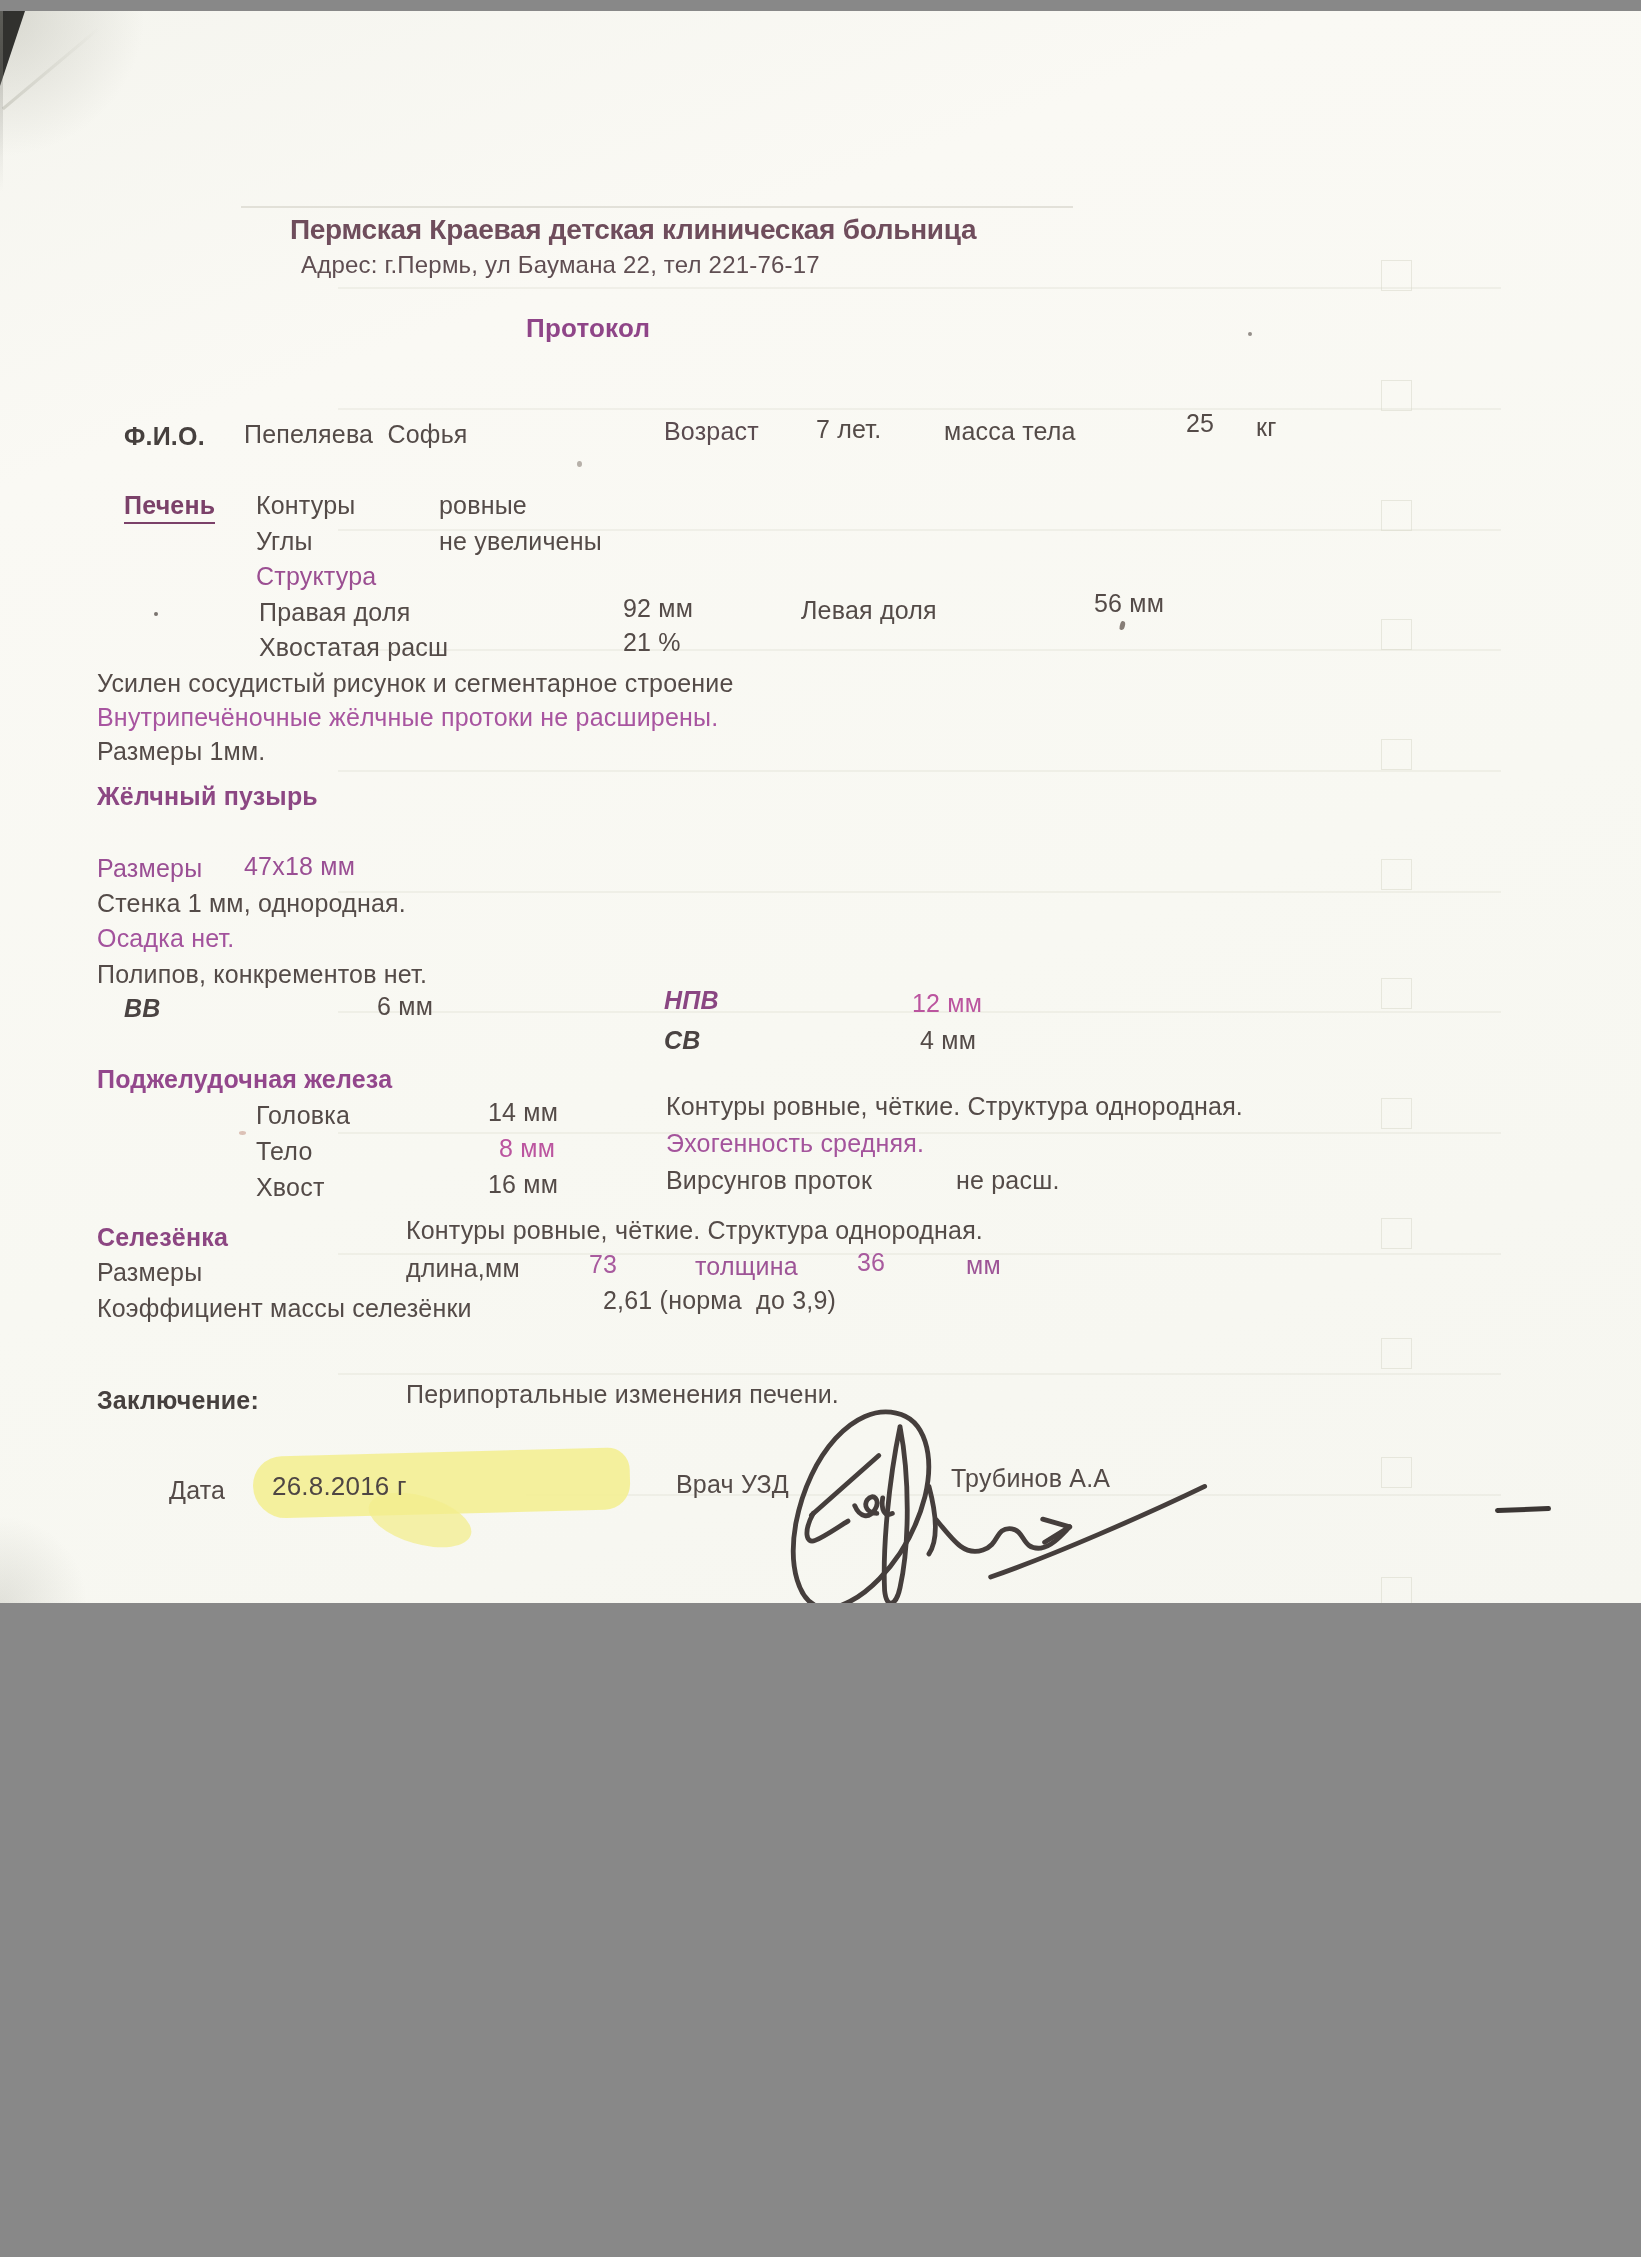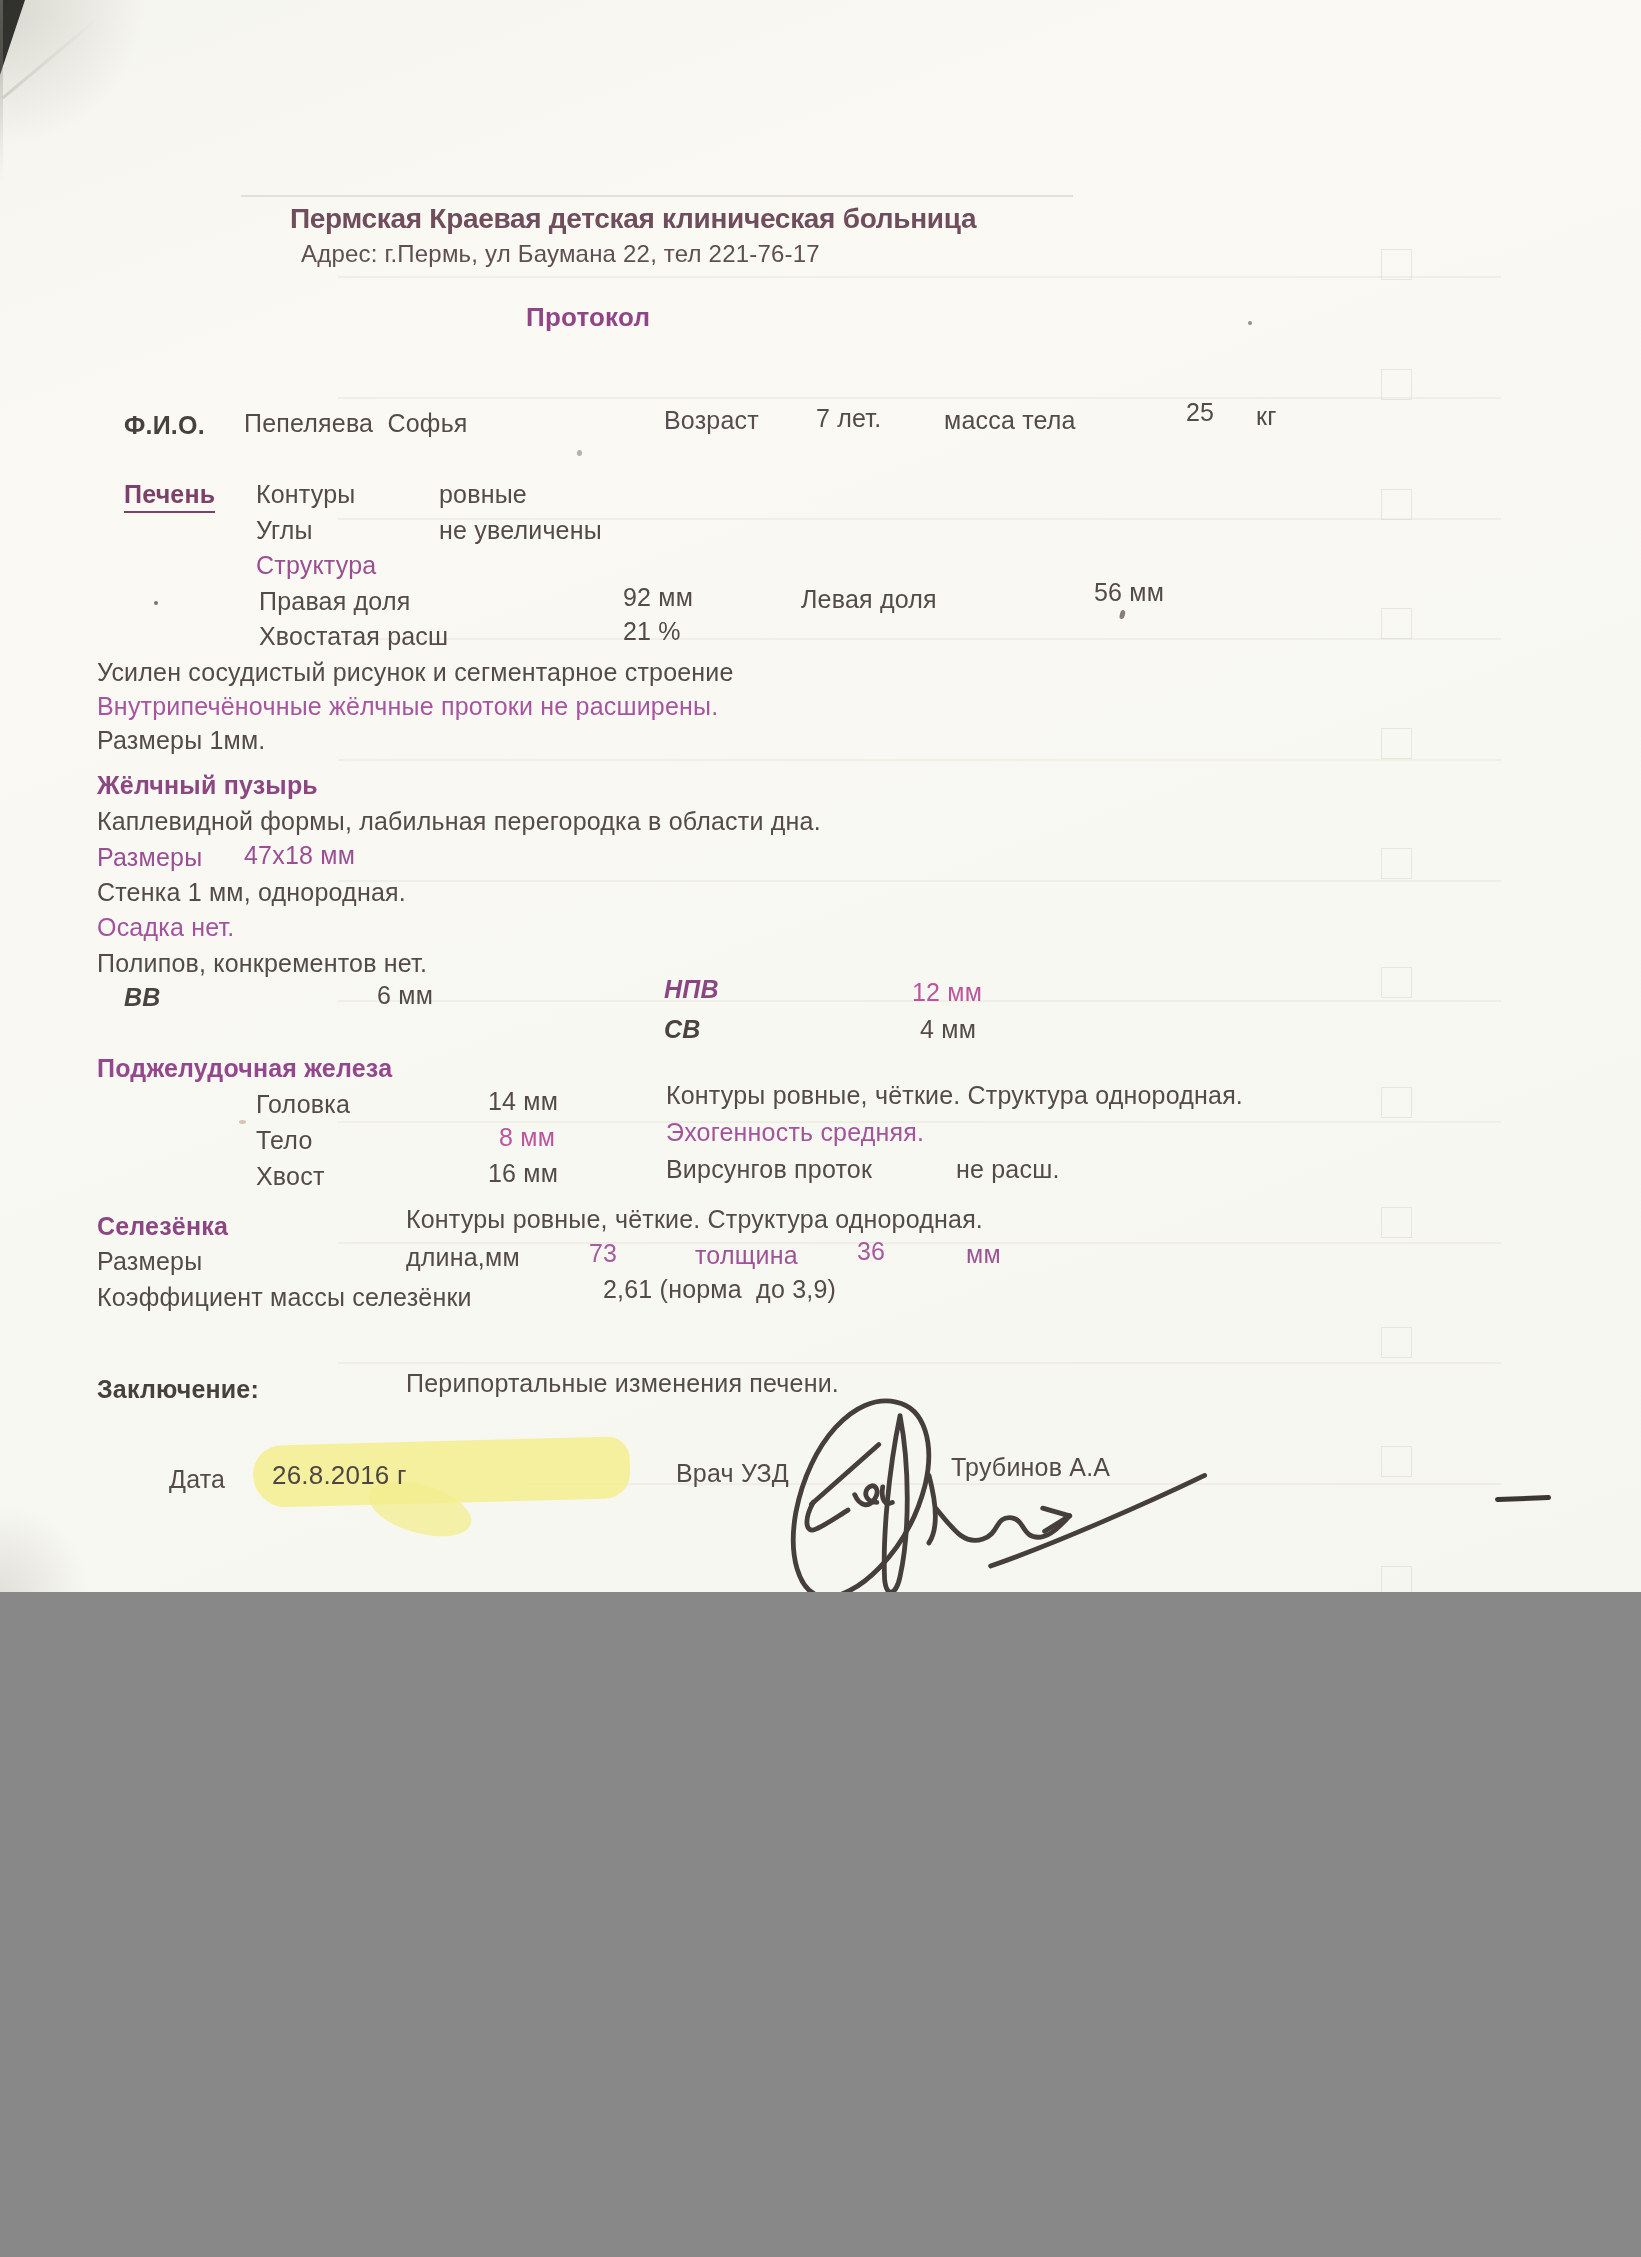--- a/index.html
+++ b/index.html
@@ -1,19 +1,19 @@
 <!DOCTYPE html>
 <html><head>
 <meta charset="utf-8">
 <style>
   html,body{margin:0;padding:0;background:#888;}
   .page{
     position:relative;
     width:1641px;height:1592px;
-    margin:0 auto;
+    margin:11px auto;
     background:
       radial-gradient(circle at 0 0, rgba(190,190,180,.55) 0, rgba(190,190,180,0) 145px),
       radial-gradient(circle at 0 100%, rgba(160,160,150,.25) 0, rgba(160,160,150,0) 87px),
       linear-gradient(160deg,#f5f5ef 0%,#faf9f4 22%,#f8f8f2 60%,#f6f6f0 100%);
     font-family:"Liberation Sans","DejaVu Sans",sans-serif;
     color:#544b48;
     overflow:hidden;
   }
   .t{position:absolute;white-space:pre;font-size:25px;line-height:1.15;letter-spacing:0.2px;}
   .b{font-weight:bold;}
@@ -89,21 +89,20 @@
   <div class="t" style="left:623px;top:583px;">92 мм</div>
   <div class="t" style="left:801px;top:585px;">Левая доля</div>
   <div class="t" style="left:1094px;top:578px;">56 мм</div>
   <div class="t" style="left:259px;top:622px;">Хвостатая расш</div>
   <div class="t" style="left:623px;top:617px;">21 %</div>
   <div class="t" style="left:97px;top:692px;color:#a855a0;">Внутрипечёночные жёлчные протоки не расширены.</div>
   <div class="t" style="left:97px;top:658px;">Усилен сосудистый рисунок и сегментарное строение</div>
   <div class="t" style="left:97px;top:726px;">Размеры 1мм.</div>
 
   <div class="t b" style="left:97px;top:771px;color:#8c4783;">Жёлчный пузырь</div>
-  <div class="t" style="left:97px;top:807px;">Каплевидной формы, лабильная перегородка в области дна.</div>
   <div class="t" style="left:97px;top:843px;color:#9a4f94;">Размеры</div>
   <div class="t" style="left:244px;top:841px;color:#9a4f94;">47х18 мм</div>
   <div class="t" style="left:97px;top:878px;">Стенка 1 мм, однородная.</div>
   <div class="t" style="left:97px;top:913px;color:#a3539d;">Осадка нет.</div>
   <div class="t" style="left:97px;top:949px;">Полипов, конкрементов нет.</div>
 
   <div class="t b i" style="left:124px;top:983px;color:#4a4342;">ВВ</div>
   <div class="t" style="left:377px;top:981px;">6 мм</div>
   <div class="t b i" style="left:664px;top:975px;color:#8a4682;">НПВ</div>
   <div class="t" style="left:912px;top:978px;color:#bb559f;">12 мм</div>

